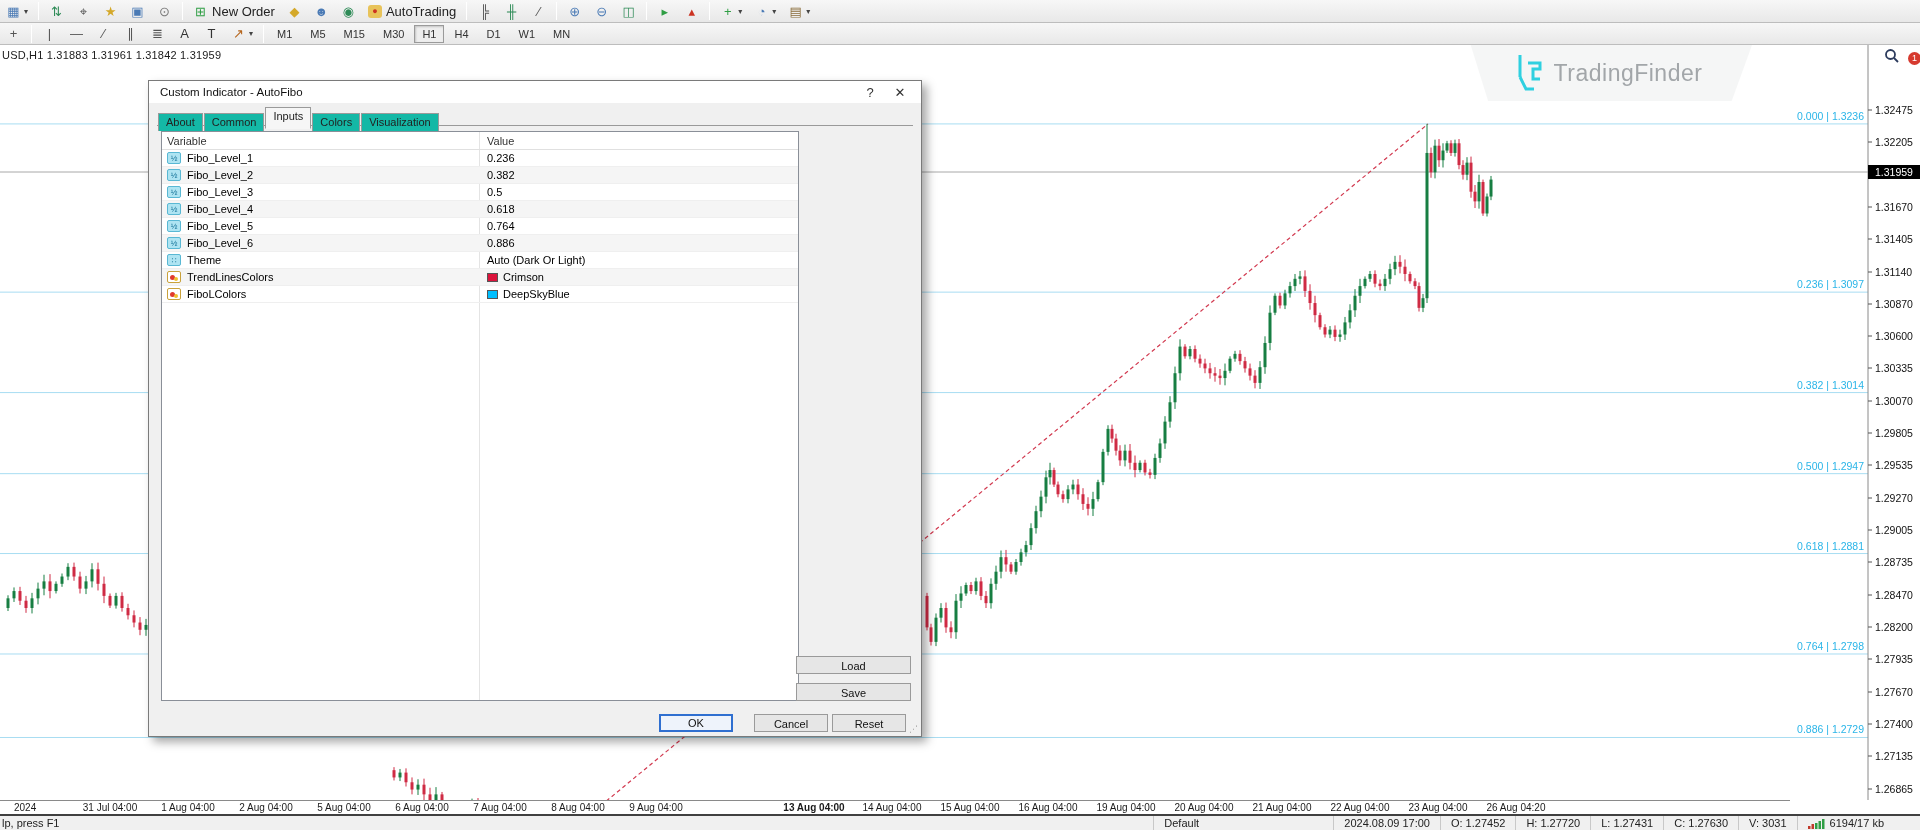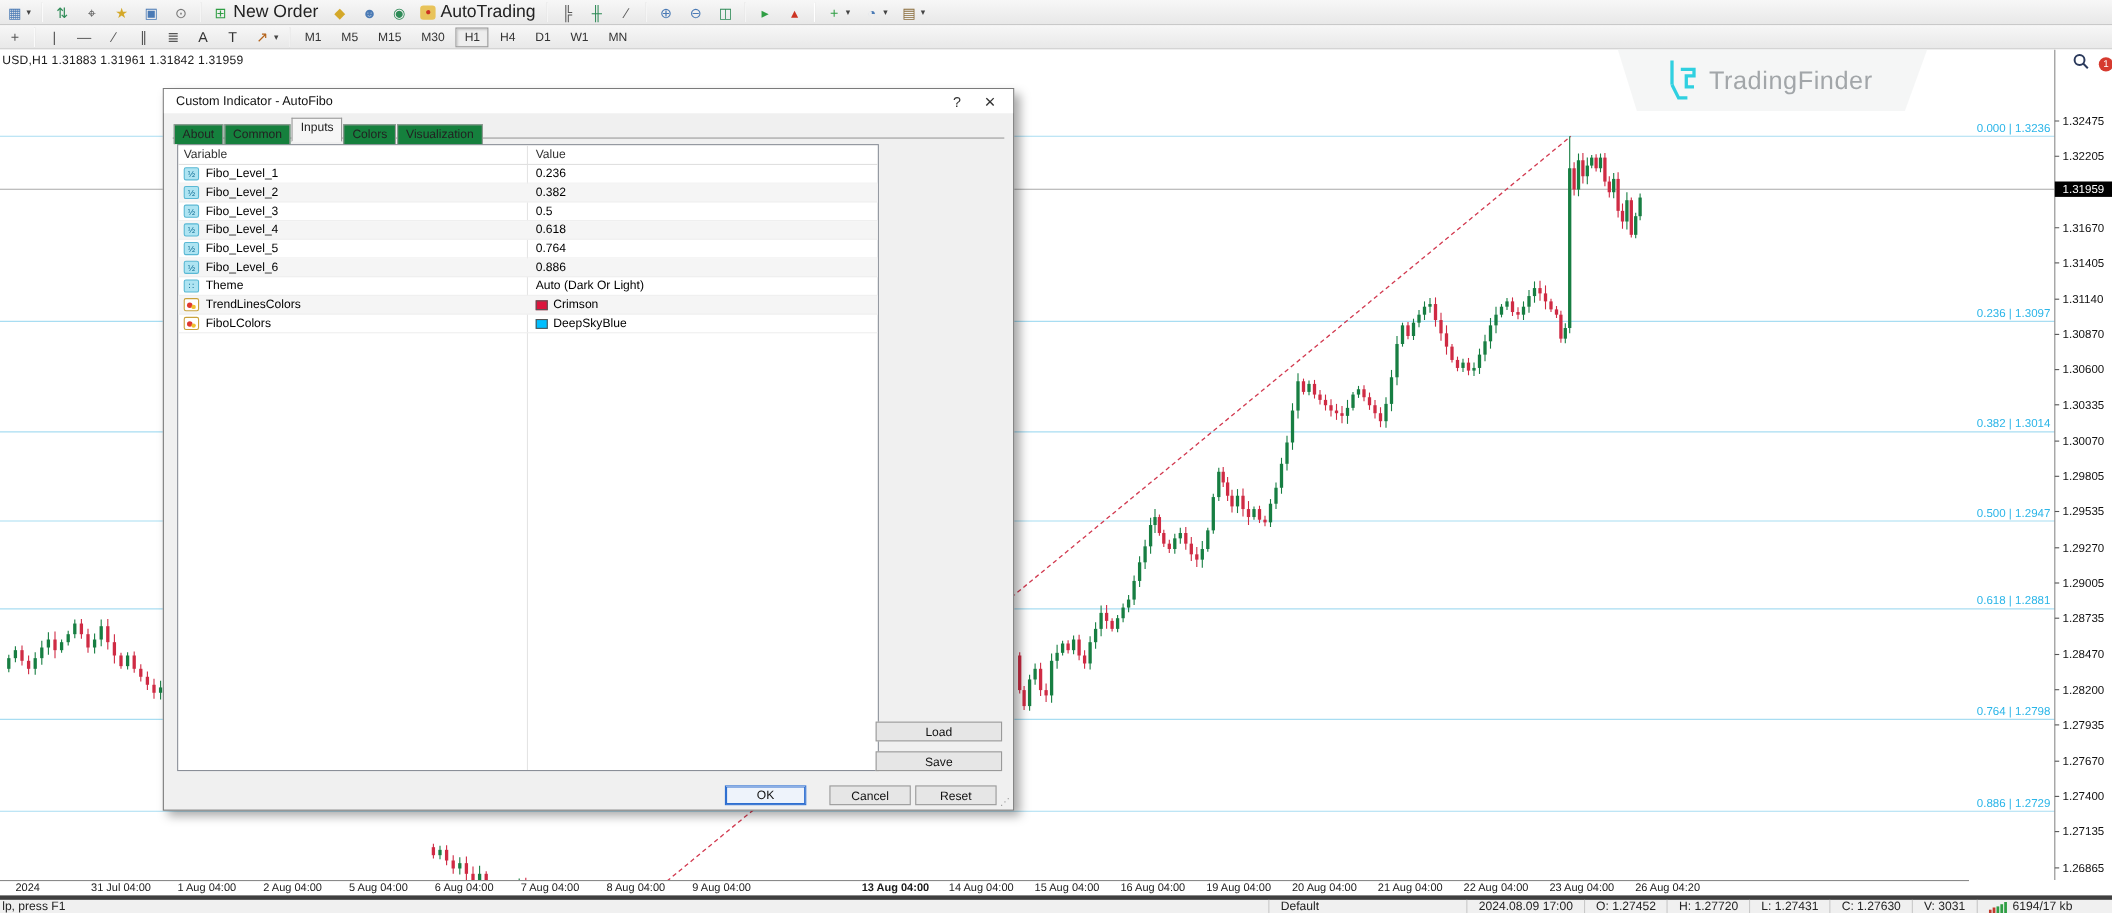--- a/index.html
+++ b/index.html
@@ -8,21 +8,21 @@
        font-family:"Liberation Sans",sans-serif;background:#fff;}
   
   .toolbar{position:absolute;left:0;width:1920px;background:linear-gradient(#f7f7f7,#e8e8e8);
            border-bottom:1px solid #bdbdbd;display:flex;align-items:center;}
   #toolbar1{top:0;height:23px;}
   #toolbar2{top:23px;height:22px;}
   .tb-btn{display:flex;align-items:center;height:19px;padding:0 4px;margin:0 1px;border:1px solid transparent;
           border-radius:2px;font-size:12px;color:#222;cursor:default;white-space:nowrap;}
   .tb-btn .glyph{font-size:13px;line-height:13px;display:inline-block;min-width:15px;text-align:center;}
   .tb-btn .glyph.bgd{background:#e8c35a;border-radius:3px;font-size:9px;min-width:14px;height:13px;line-height:13px;}
-  .tb-btn .lbl{margin-left:4px;font-size:16px;}
+  .tb-btn .lbl{margin-left:4px;font-size:13px;}
   .tb-btn .caret{font-size:8px;color:#444;margin-left:3px;}
   .tb-sep{width:1px;height:18px;background:#c2c2c2;margin:0 4px;border-right:1px solid #fff;}
   .tf-btn{font-size:11px;color:#333;padding:2px 7px;margin:0 1px;border:1px solid transparent;}
   .tf-btn.active{background:#eee;border:1px solid #9a9a9a;box-shadow:inset 1px 1px 2px rgba(0,0,0,.18);}
   
   #chart-window{position:absolute;top:45px;left:0;width:1920px;height:755px;background:#fff;}
   #chart-svg{position:absolute;top:0;left:0;}
   #chart-svg text{font-family:"Liberation Sans",sans-serif;}
   #symbol-info{position:absolute;top:4px;left:2px;font-size:11px;color:#1a1a1a;letter-spacing:.2px;}
   #watermark{position:absolute;top:0;left:1462px;width:290px;height:56px;background:rgba(244,245,245,.95);
@@ -31,38 +31,38 @@
   #hdr-icons{position:absolute;top:3px;right:6px;display:flex;gap:14px;align-items:center;}
   #notif-badge{position:relative;}
   #notif-badge .bubble{width:15px;height:12px;background:#d9dde0;border-radius:3px;}
   #notif-badge .num{position:absolute;top:-4px;right:-7px;background:#d63a2f;color:#fff;border-radius:50%;
                     width:13px;height:13px;font-size:9px;line-height:13px;text-align:center;}
   
   #date-axis{position:absolute;top:800px;left:0;width:1790px;height:14px;background:#fff;border-top:1px solid #8a8a8a;}
   #date-axis .dlabel{position:absolute;top:1px;font-size:10px;color:#1a1a1a;transform:translateX(-50%);white-space:nowrap;}
   #date-axis .dlabel.first{transform:none;}
   #status-bar{position:absolute;top:814px;left:0;width:1920px;height:16px;background:#f0f0f0;
-              border-top:4px solid #404040;font-size:11px;color:#222;display:flex;align-items:center;}
+              border-top:2px solid #404040;font-size:11px;color:#222;display:flex;align-items:center;}
   #status-help{margin-left:2px;}
   #status-right{position:absolute;right:26px;top:0;height:100%;display:flex;align-items:center;}
   .st-cell{border-left:1px solid #c8c8c8;height:100%;display:flex;align-items:center;padding:0 10px;white-space:nowrap;}
   #taskbar{position:absolute;top:830px;left:0;width:1920px;height:10px;background:#16212b;overflow:visible;}
   .tk-icon{position:absolute;top:2px;width:13px;height:13px;border-radius:50%;}
   .tk-slot{position:absolute;top:0;width:46px;height:10px;background:#33424e;}
   #tk-time{position:absolute;right:8px;top:1px;font-size:8px;color:#e8e8e8;}
   
   #dialog{position:absolute;left:148px;top:80px;width:774px;height:657px;background:#f0f0f0;
           border:1px solid #7a7a7a;box-shadow:5px 5px 9px rgba(0,0,0,.35);font-size:11px;}
   #dlg-titlebar{position:absolute;top:0;left:0;right:0;height:22px;background:#fff;display:flex;align-items:center;}
   #dlg-title{margin-left:11px;font-size:11.5px;color:#111;}
   .dlg-sysbtn{width:30px;text-align:center;font-size:13px;color:#333;}
   #dlg-close{margin-right:6px;}
   #dlg-help{margin-left:auto;}
   #dlg-tabs{position:absolute;top:26px;left:9px;display:flex;align-items:flex-end;z-index:2;}
-  .dlg-tab{padding:2px 7px 3px 7px;border:1px solid #9a9a9a;border-bottom:none;background:#15803d;
+  .dlg-tab{padding:2px 7px 3px 7px;border:1px solid #9a9a9a;border-bottom:none;background:#14b8a6;
            margin-right:1px;font-size:11px;color:#222;position:relative;top:2px;line-height:12px;}
   .dlg-tab.active{background:#f6f6f6;top:0;padding-bottom:6px;border-bottom:1px solid #f6f6f6;}
   #dlg-tabline{position:absolute;top:44px;left:8px;right:8px;height:1px;background:#9a9a9a;}
   #dlg-list{position:absolute;top:50px;left:12px;width:638px;height:570px;background:#fff;border:1px solid #8a8f98;overflow:hidden;}
   #dlg-colsep{position:absolute;top:0;bottom:0;left:317px;width:1px;background:#e4e4e4;}
   .lrow{display:flex;height:17px;align-items:center;border-bottom:1px solid #efefef;position:relative;}
   .lrow.hdr{height:18px;border-bottom:1px solid #e0e0e0;color:#333;}
   .lrow:not(.hdr):nth-child(odd){background:#f5f5f5;}
   .lrow .cell-var{width:317px;display:flex;align-items:center;padding-left:5px;}
   .lrow .cell-val{flex:1;display:flex;align-items:center;padding-left:8px;}

